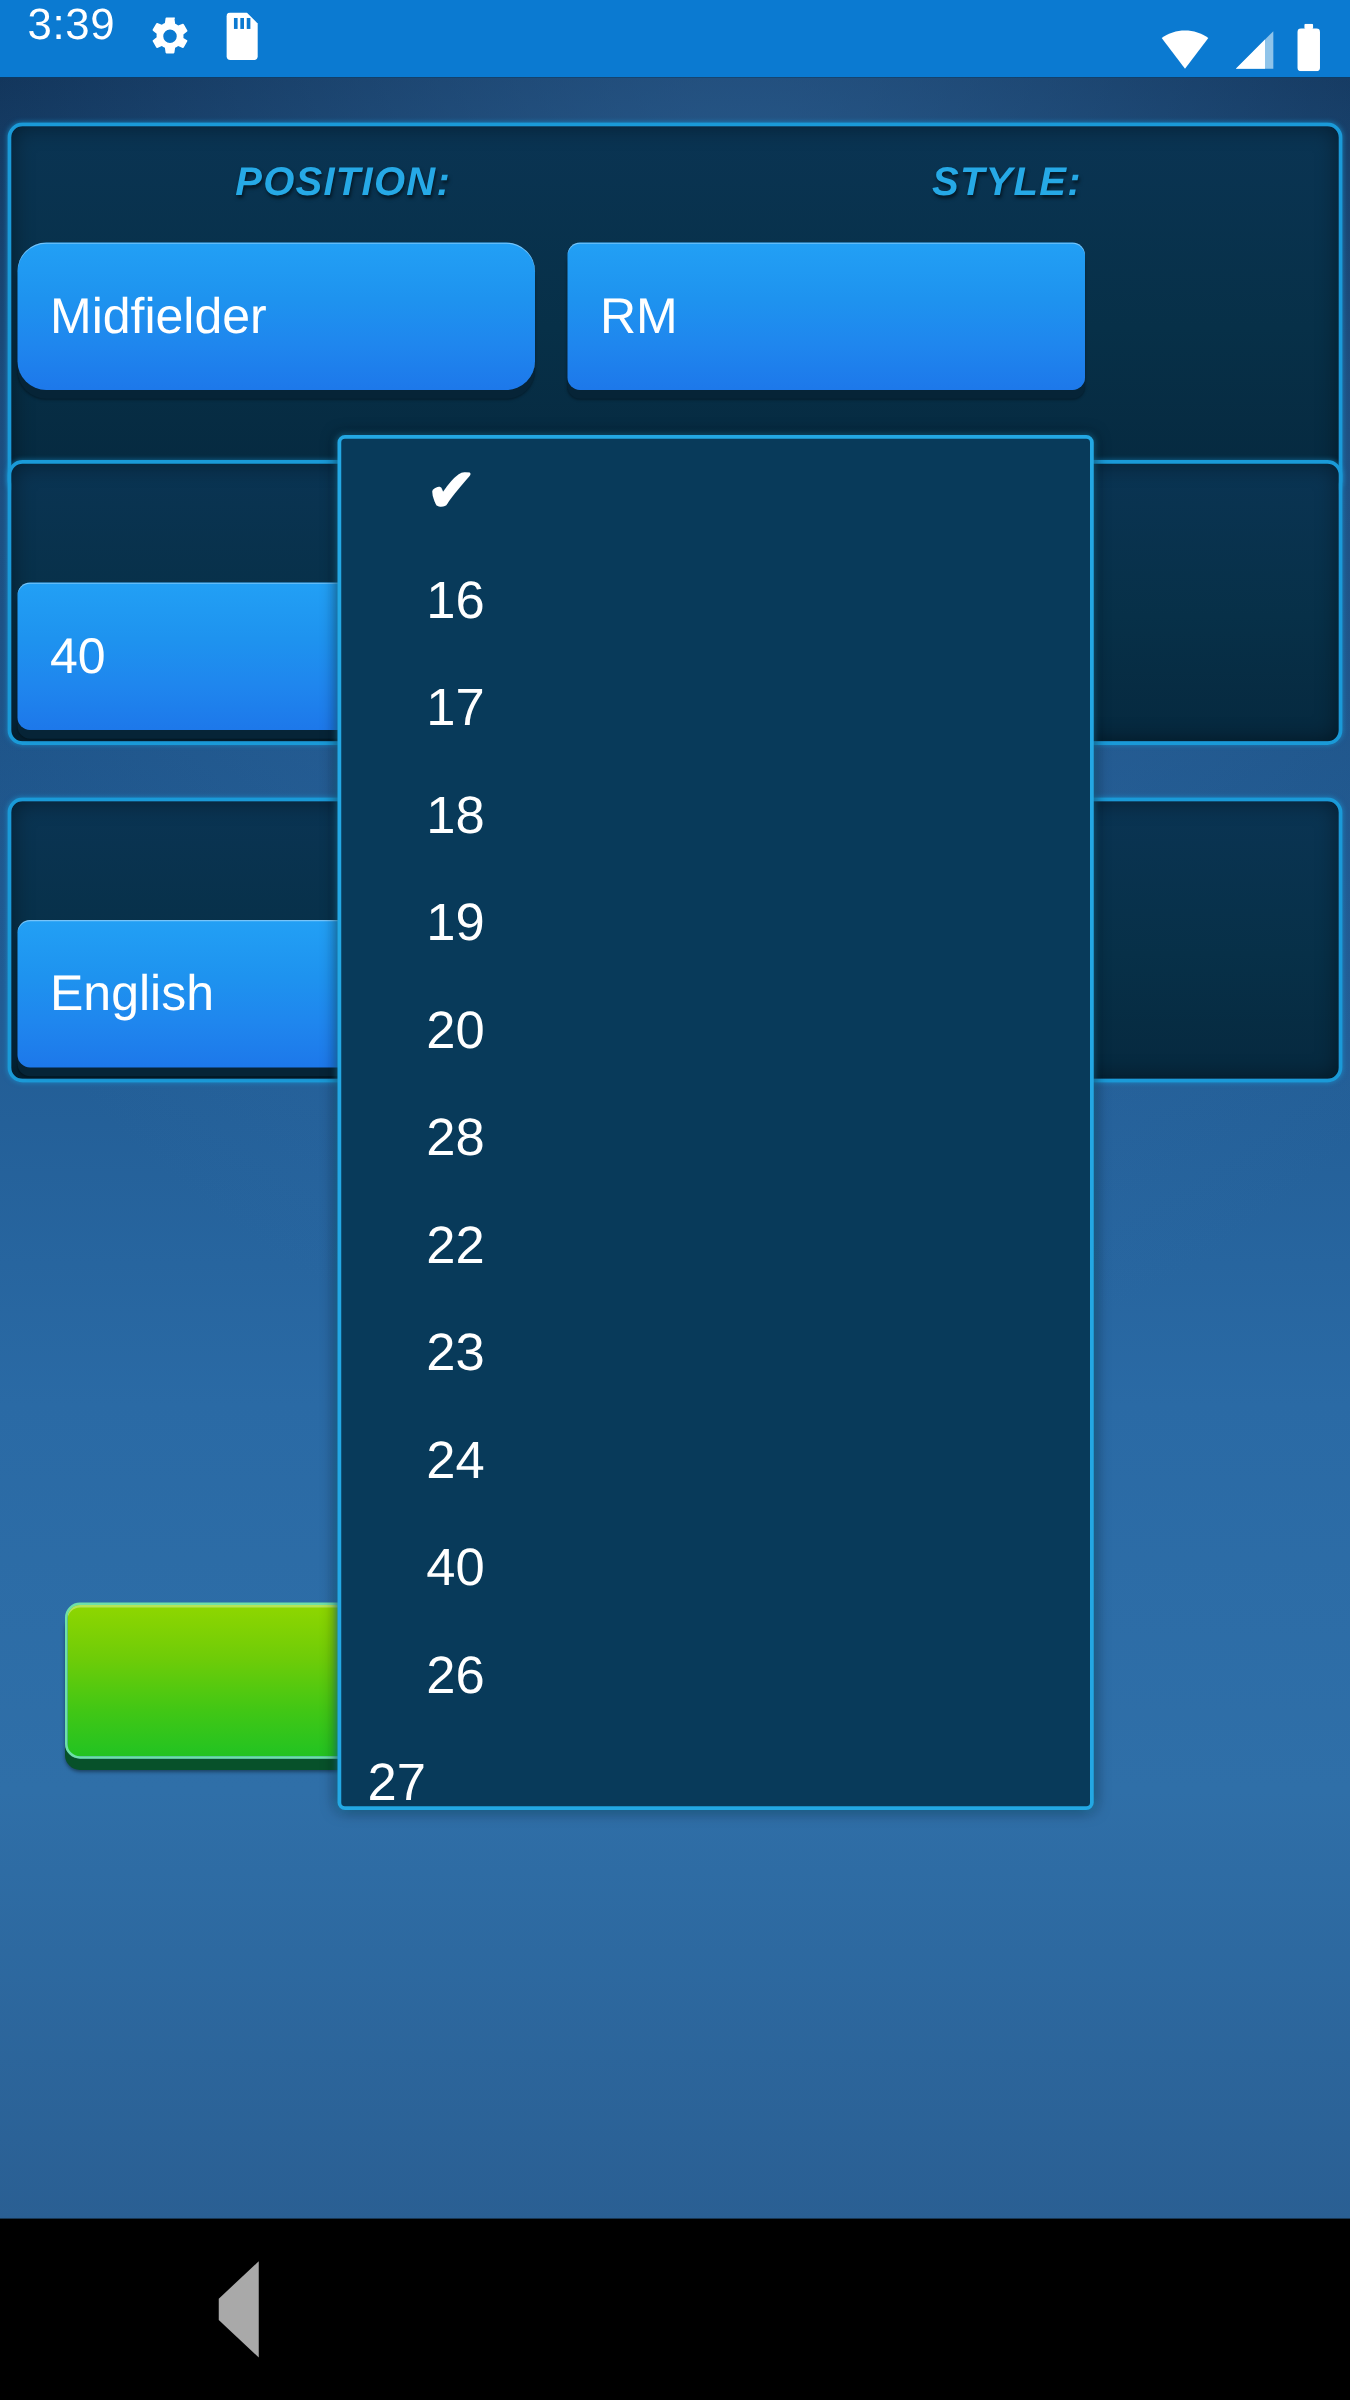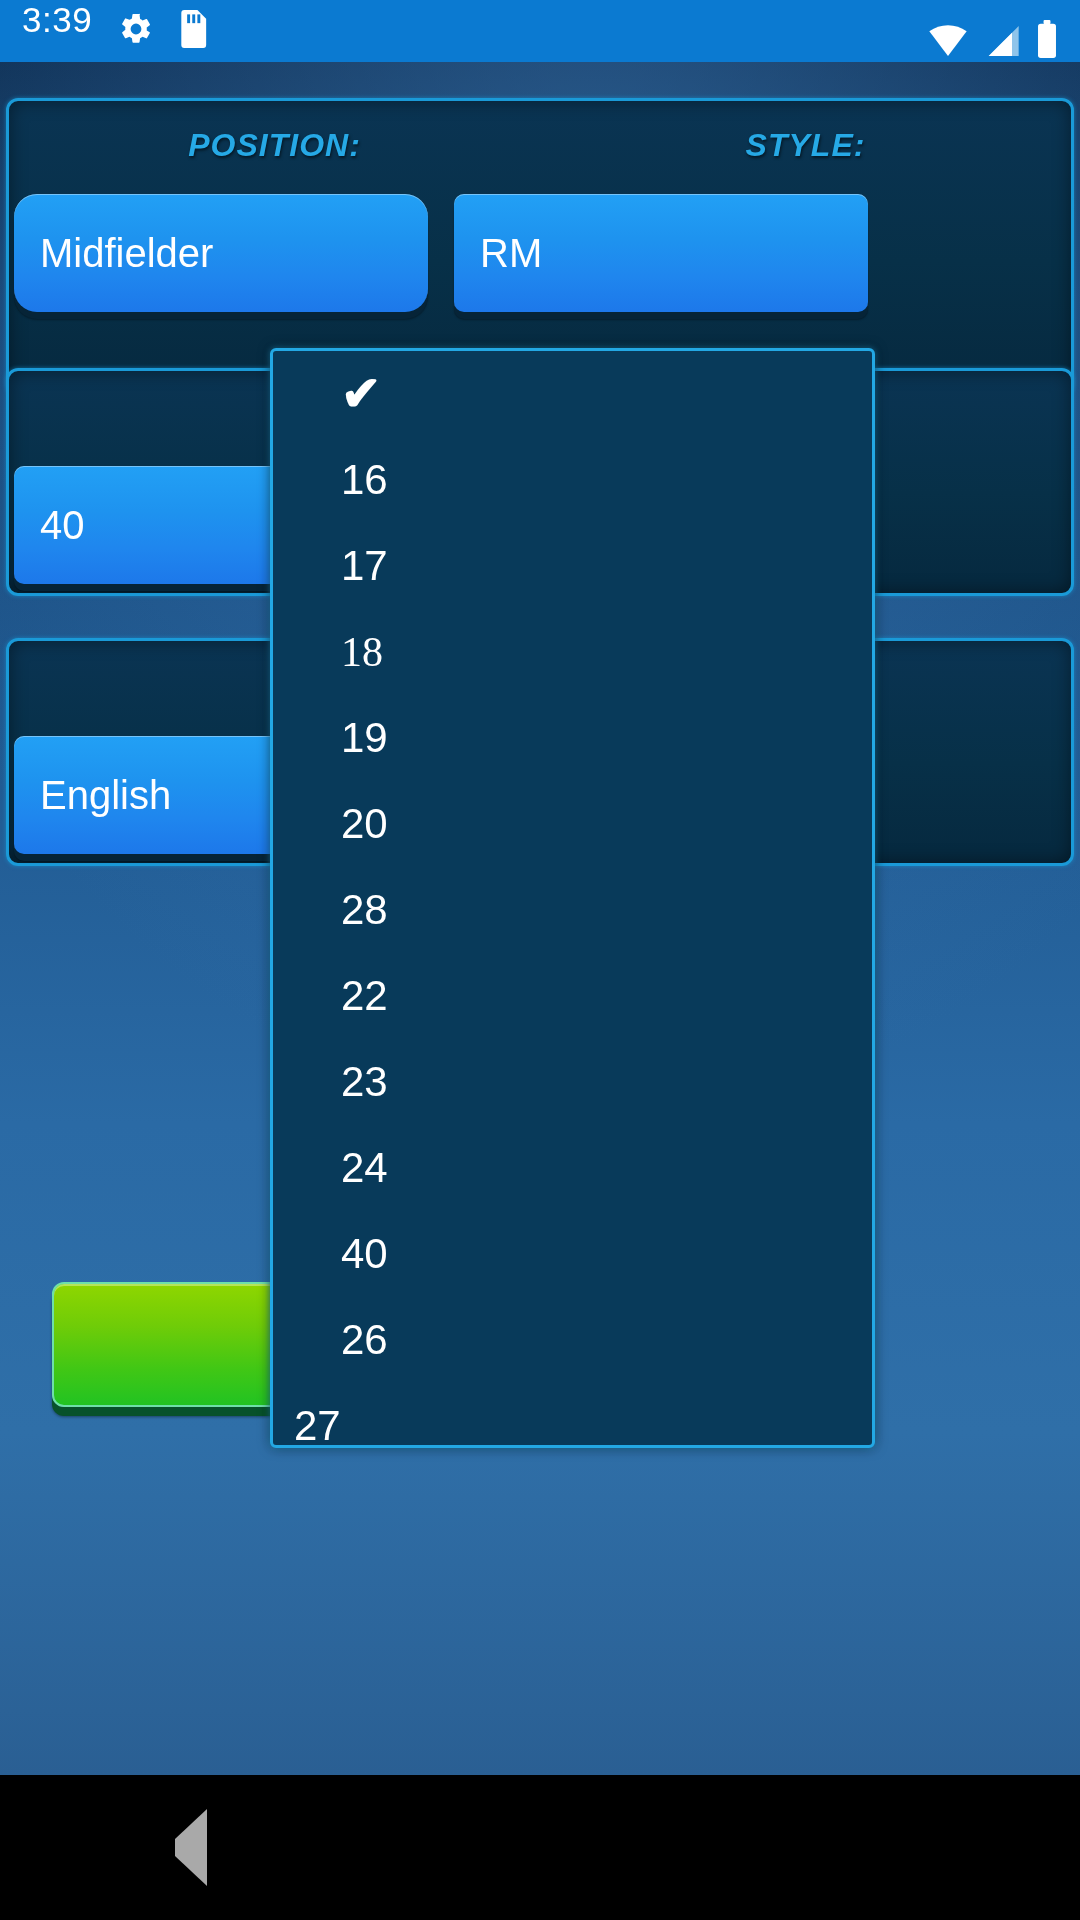--- a/index.html
+++ b/index.html
@@ -186,21 +186,21 @@
     <div class="dd-item" style="top: 0px;">
       <span class="dd-check">✔</span>
     </div>
 
     <div class="dd-item" style="top:86px;">
       <span>16</span>
     </div>
     <div class="dd-item" style="top:172px;">
       <span>17</span>
     </div>
-    <div class="dd-item" style="top:258px;font-family:Liberation Serif, serif;">
+    <div class="dd-item" style="top:258px;">
       <span>18</span>
     </div>
     <div class="dd-item" style="top:344px;">
       <span>19</span>
     </div>
     <div class="dd-item" style="top:430px;">
       <span>20</span>
     </div>
     <div class="dd-item" style="top:516px;">
       <span>28</span>

